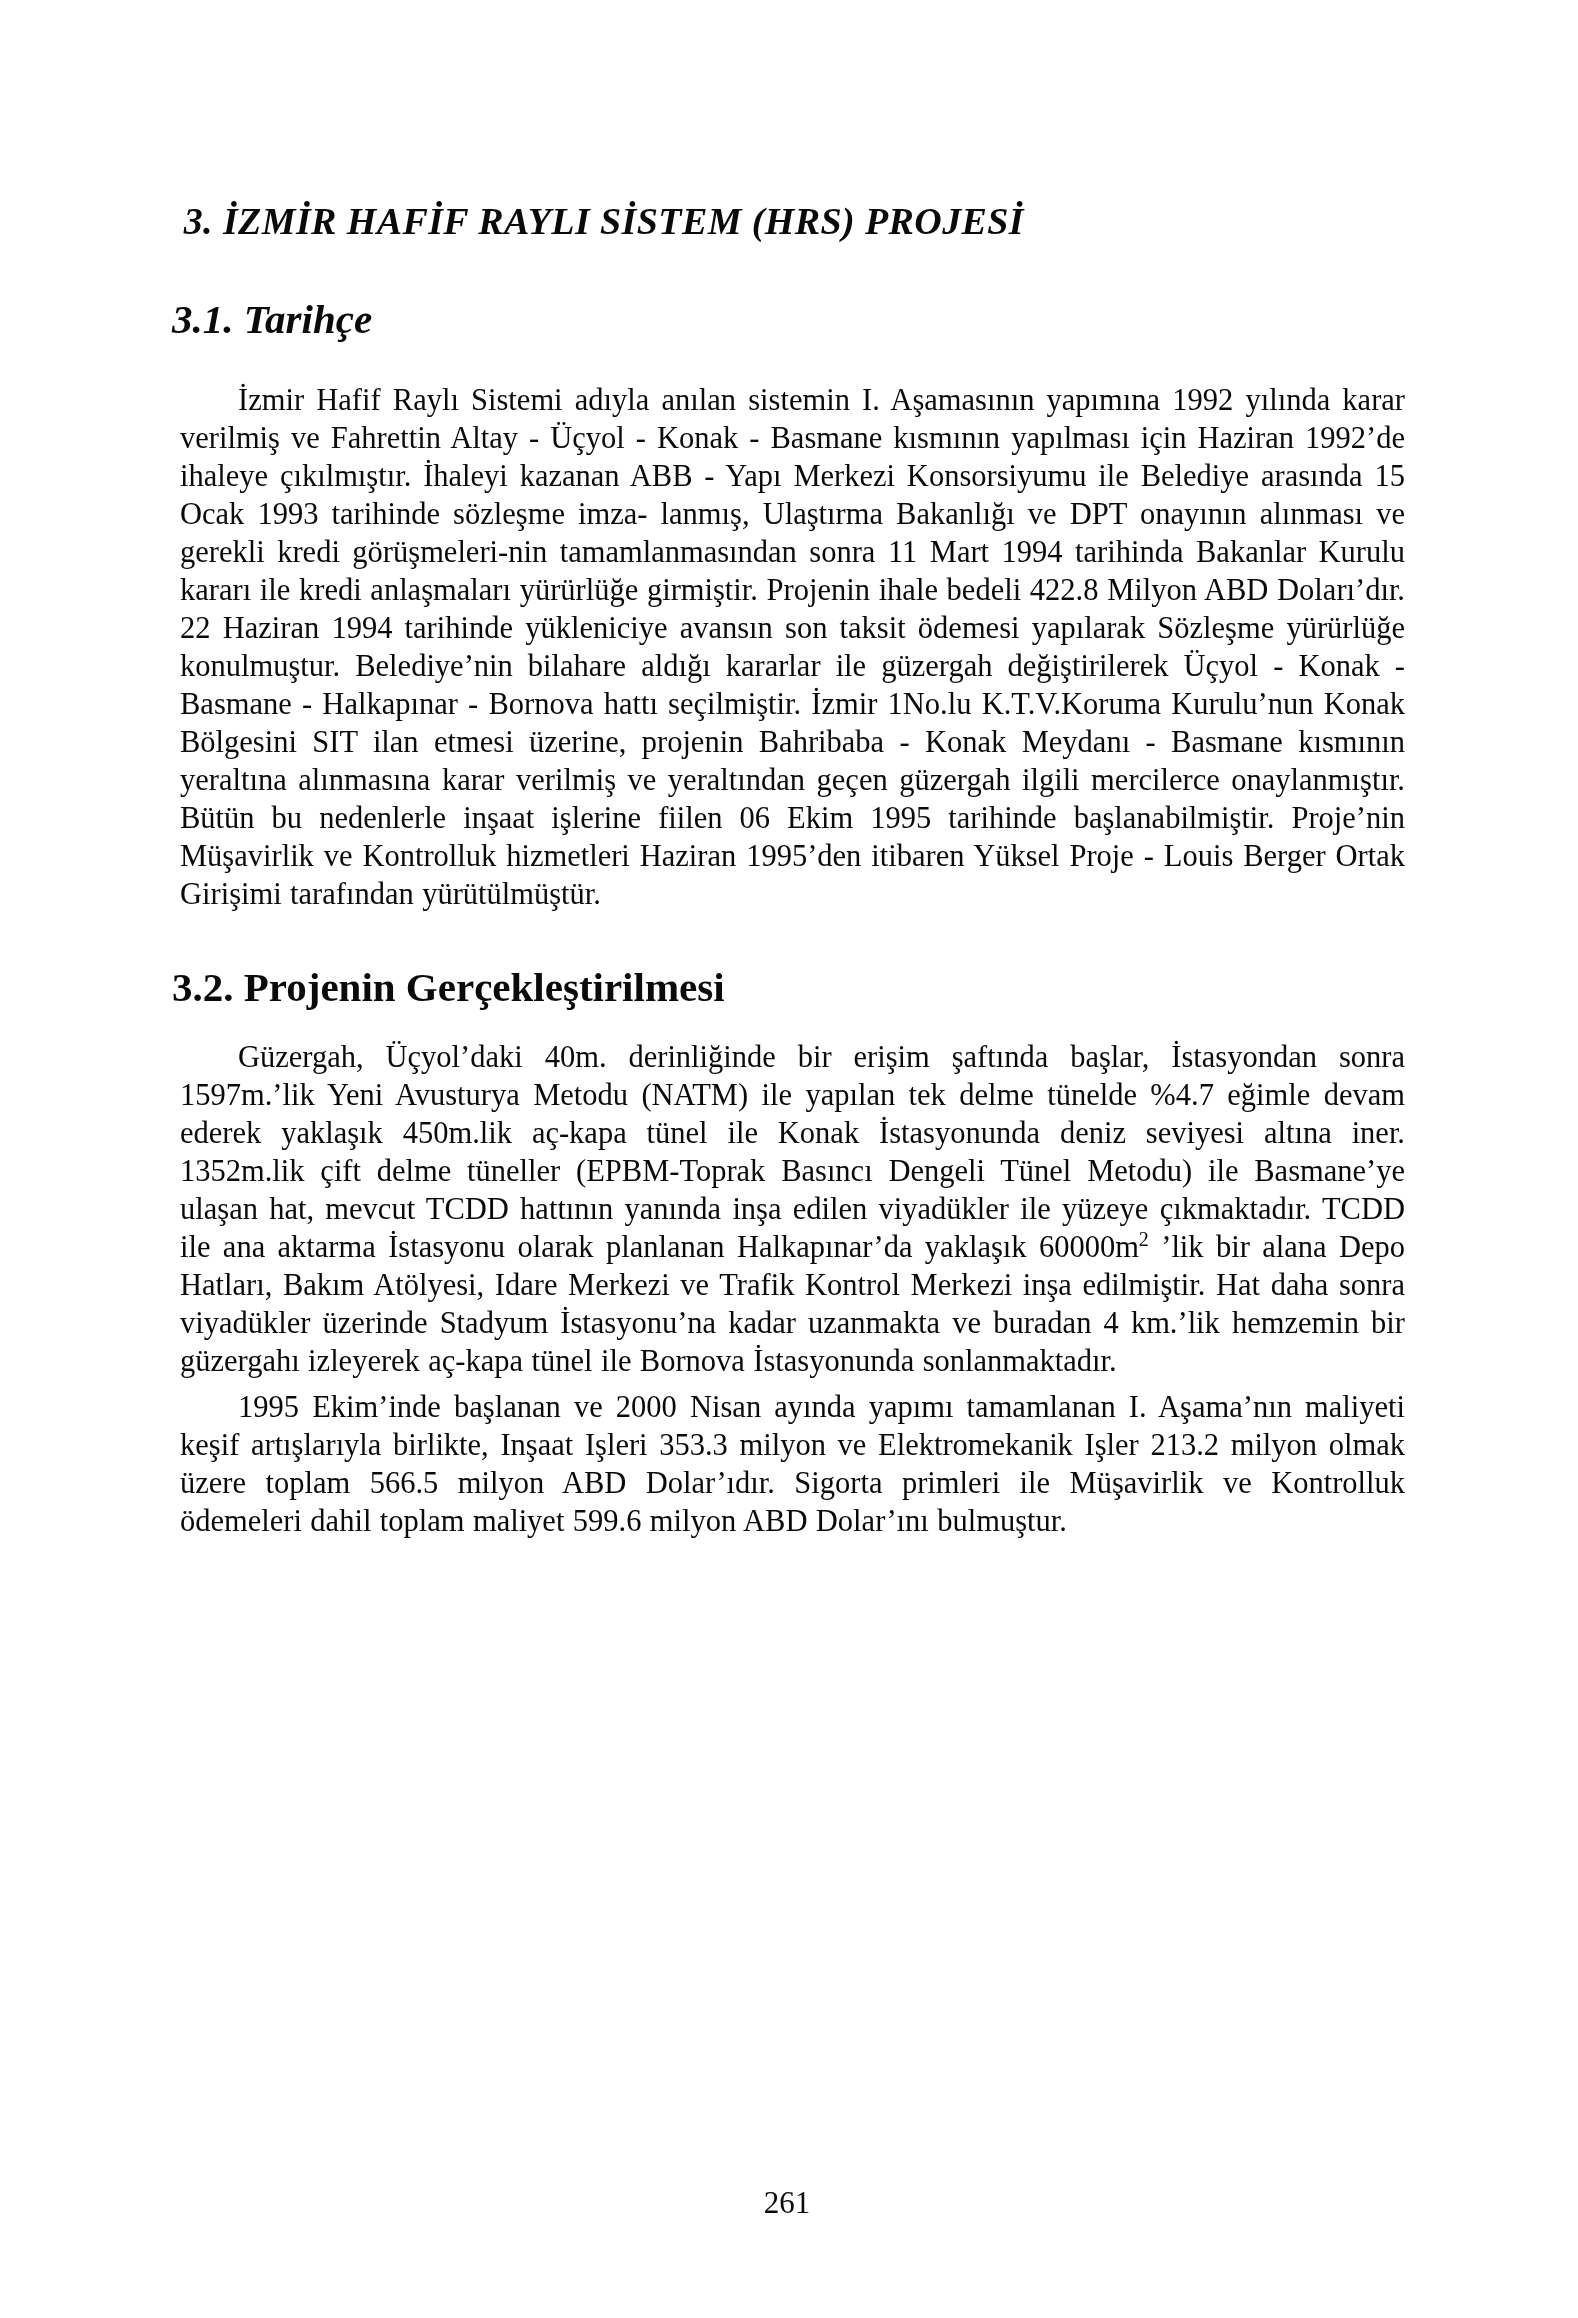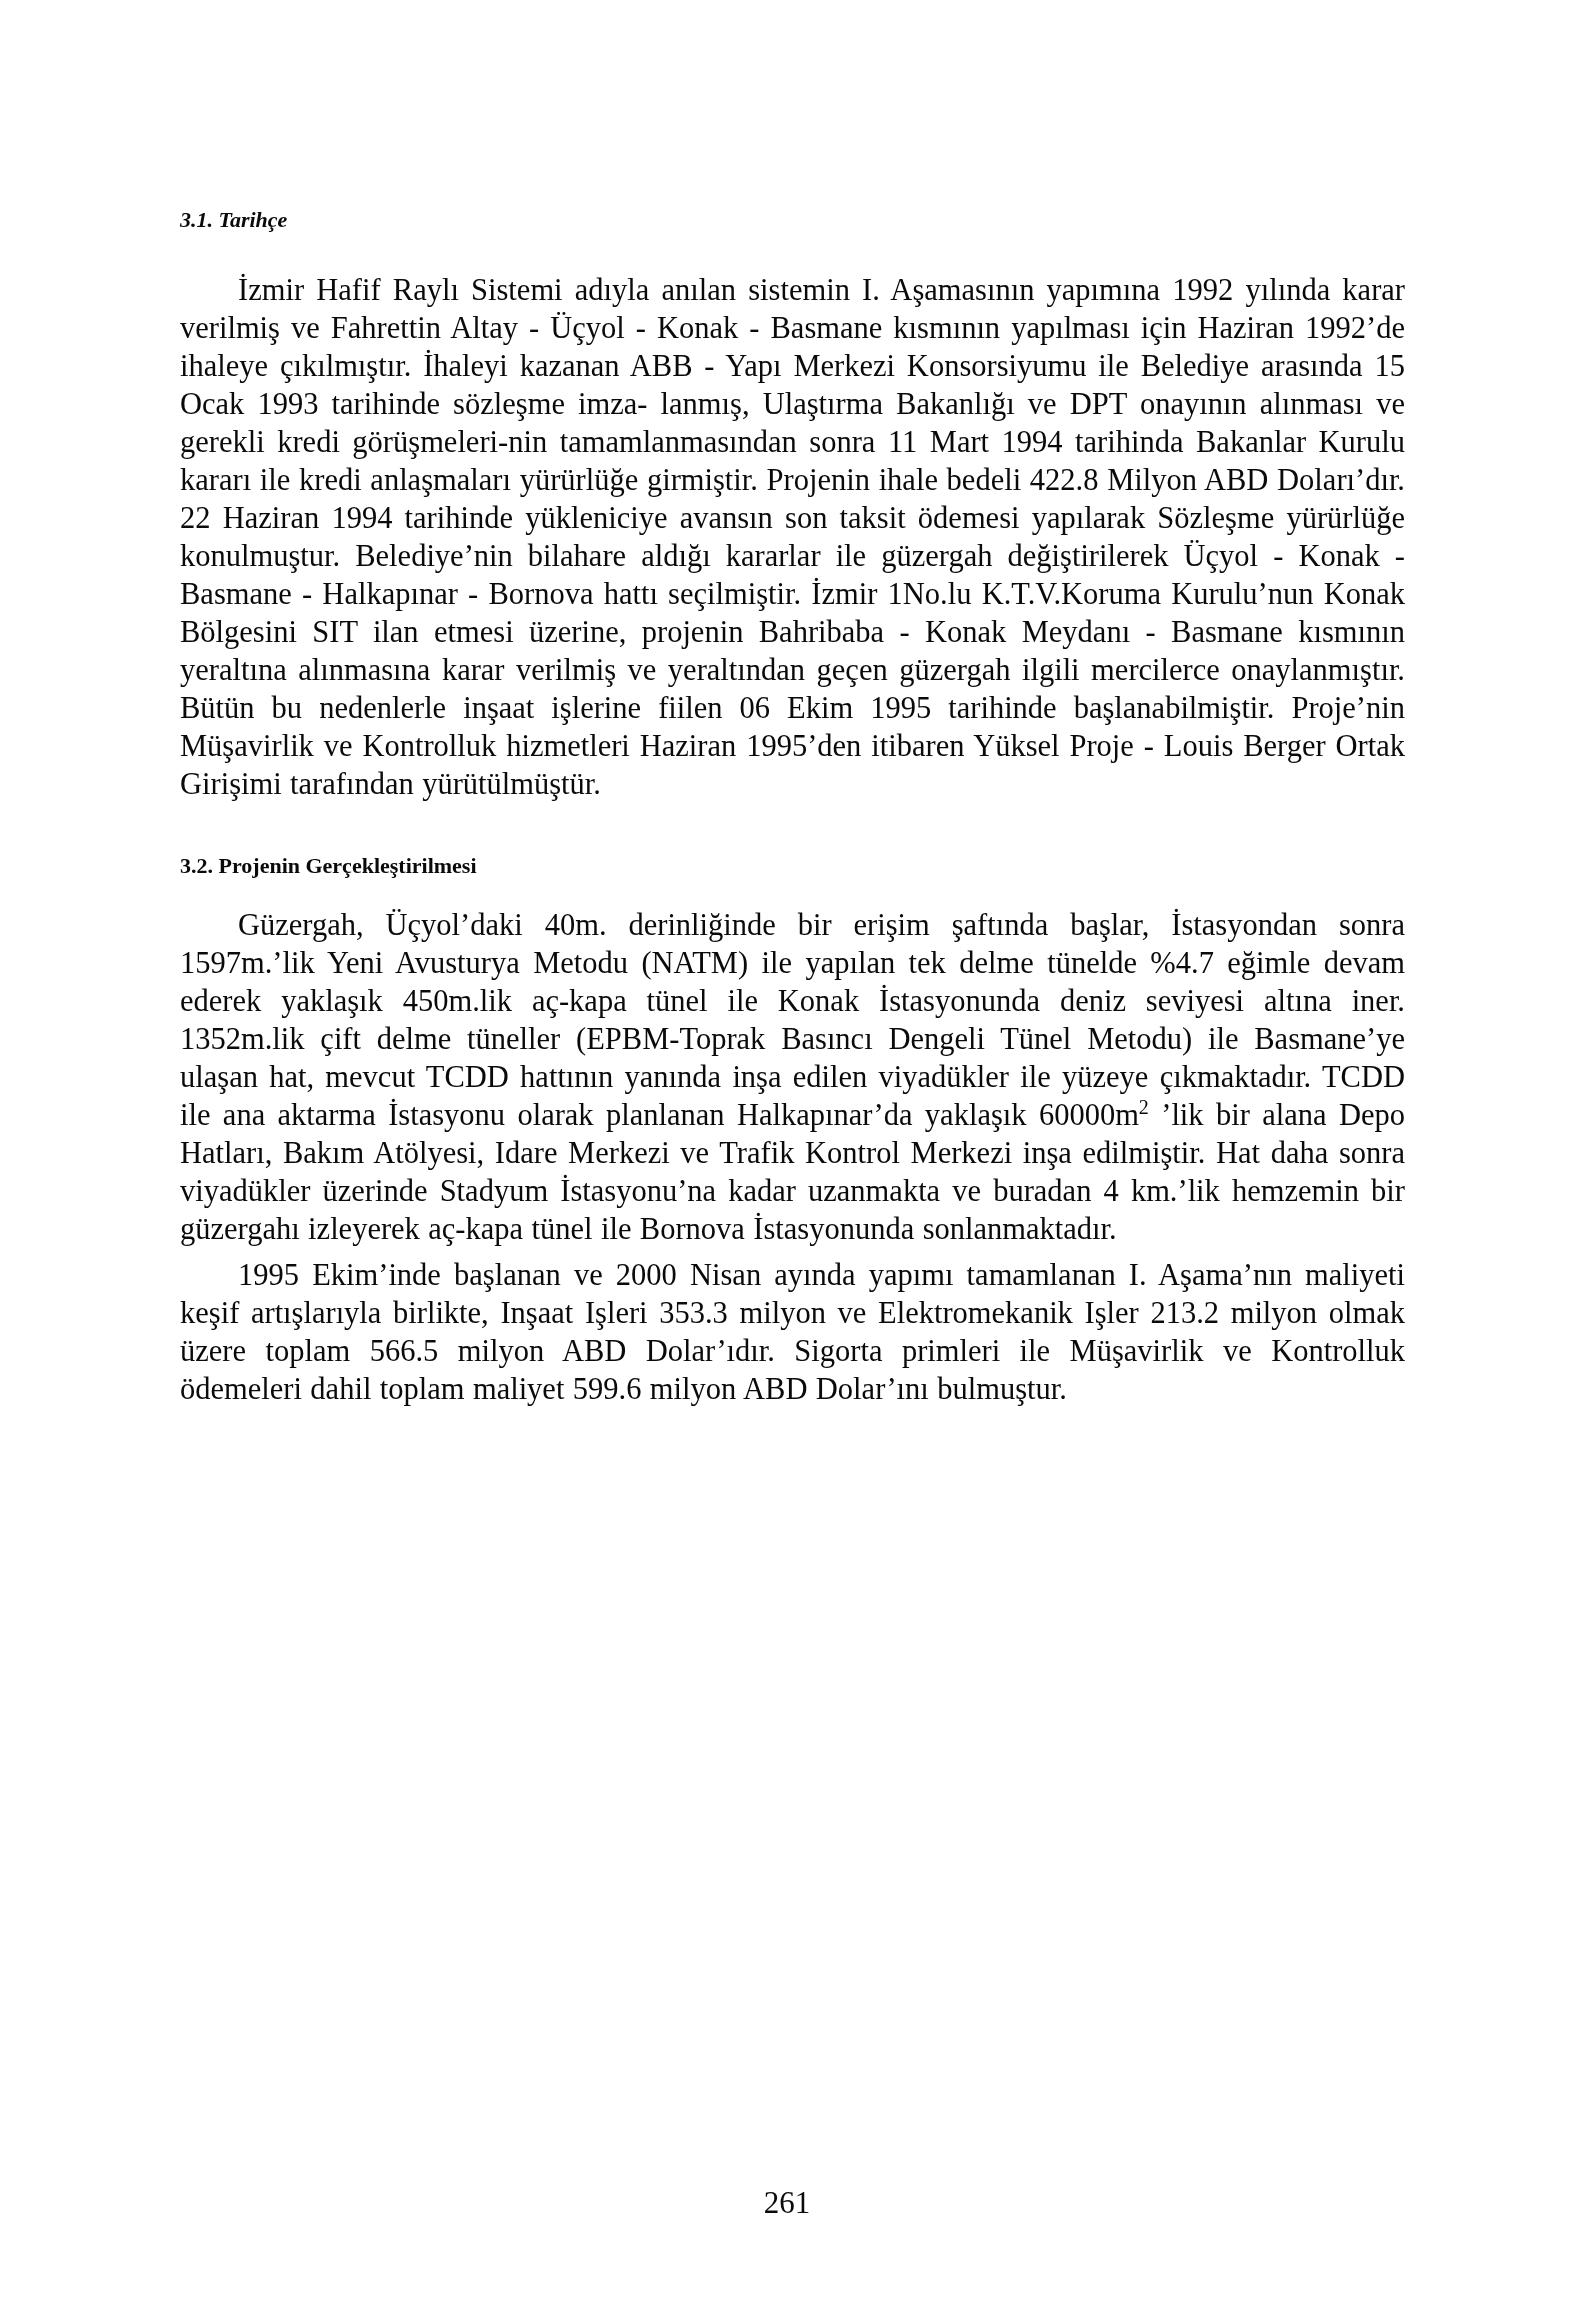--- a/index.html
+++ b/index.html
@@ -17,23 +17,23 @@
   }
   .doc-title {
     font-size: 38px;
     font-weight: bold;
     font-style: italic;
     margin: 0 0 52px 11.7px;
     letter-spacing: 0.4px;
     white-space: nowrap;
   }
   h2 {
-    font-size: 22px;
+    font-size: 41px;
     font-weight: bold;
-    margin: 8px;
+    margin: 0;
   }
   .h-italic {
     font-style: italic;
     margin-bottom: 38px;
   }
   .h-upright {
     margin-top: 50px;
     margin-bottom: 27px;
   }
   p.body {
@@ -57,20 +57,21 @@
     top: 2185px;
     text-align: center;
     font-size: 31px;
   }
 </style>
 </head>
 <body>
 
 <div class="page">
 
+  <h1 class="doc-title">3. İZMİR HAFİF RAYLI SİSTEM (HRS) PROJESİ</h1>
 
   <h2 class="h-italic">3.1. Tarihçe</h2>
 
   <p class="body indent">İzmir Hafif Raylı Sistemi adıyla anılan sistemin I. Aşamasının yapımına 1992 yılında karar verilmiş ve Fahrettin Altay - Üçyol - Konak - Basmane kısmının yapılması için Haziran 1992’de ihaleye çıkılmıştır. İhaleyi kazanan ABB - Yapı Merkezi Konsorsiyumu ile Belediye arasında 15 Ocak 1993 tarihinde sözleşme imza- lanmış, Ulaştırma Bakanlığı ve DPT onayının alınması ve gerekli kredi görüşmeleri-nin tamamlanmasından sonra 11 Mart 1994 tarihinda Bakanlar Kurulu kararı ile kredi anlaşmaları yürürlüğe girmiştir. Projenin ihale bedeli 422.8 Milyon ABD Doları’dır. 22 Haziran 1994 tarihinde yükleniciye avansın son taksit ödemesi yapılarak Sözleşme yürürlüğe konulmuştur. Belediye’nin bilahare aldığı kararlar ile güzergah değiştirilerek Üçyol - Konak - Basmane - Halkapınar - Bornova hattı seçilmiştir. İzmir 1No.lu K.T.V.Koruma Kurulu’nun Konak Bölgesini SIT ilan etmesi üzerine, projenin Bahribaba - Konak Meydanı - Basmane kısmının yeraltına alınmasına karar verilmiş ve yeraltından geçen güzergah ilgili mercilerce onaylanmıştır. Bütün bu nedenlerle inşaat işlerine fiilen 06 Ekim 1995 tarihinde başlanabilmiştir. Proje’nin Müşavirlik ve Kontrolluk hizmetleri Haziran 1995’den itibaren Yüksel Proje - Louis Berger Ortak Girişimi tarafından yürütülmüştür.</p>
 
   <h2 class="h-upright">3.2. Projenin Gerçekleştirilmesi</h2>
 
 
   <p class="body indent"><span>Güzergah, Üçyol’daki 40m. derinliğinde bir erişim şaftında başlar, İstasyondan sonra 1597m.’lik Yeni Avusturya Metodu (NATM) ile yapılan tek delme tünelde %4.7 eğimle devam ederek yaklaşık 450m.lik aç-kapa tünel ile Konak İstasyonunda deniz seviyesi altına iner. 1352m.lik çift delme tüneller (EPBM-Toprak Basıncı Dengeli Tünel Metodu) ile Basmane’ye ulaşan hat, mevcut TCDD hattının yanında inşa edilen viyadükler ile yüzeye çıkmaktadır. TCDD ile ana aktarma İstasyonu olarak planlanan Halkapınar’da yaklaşık 60000m</span><sup>2</sup><span> ’lik bir alana Depo Hatları, Bakım Atölyesi, Idare Merkezi ve Trafik Kontrol Merkezi inşa edilmiştir. Hat daha sonra viyadükler üzerinde Stadyum İstasyonu’na kadar uzanmakta ve buradan 4 km.’lik hemzemin bir güzergahı izleyerek aç-kapa tünel ile Bornova İstasyonunda sonlanmaktadır.</span></p>
 

